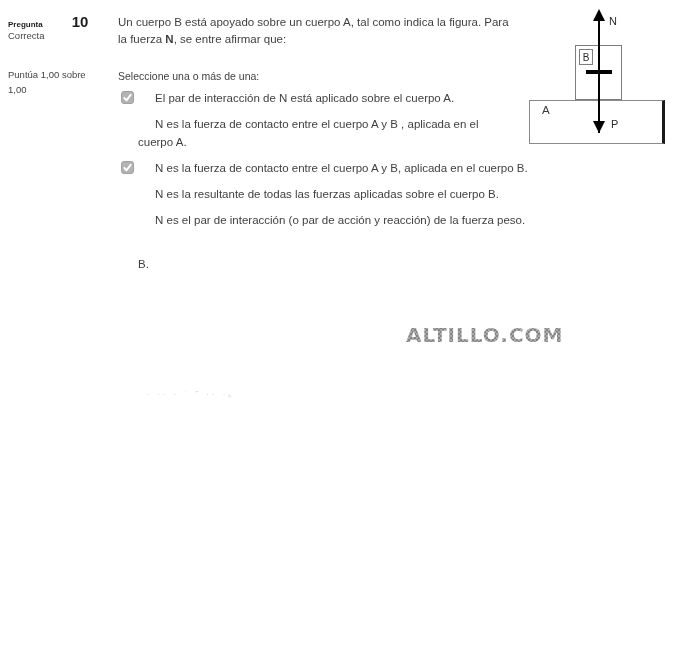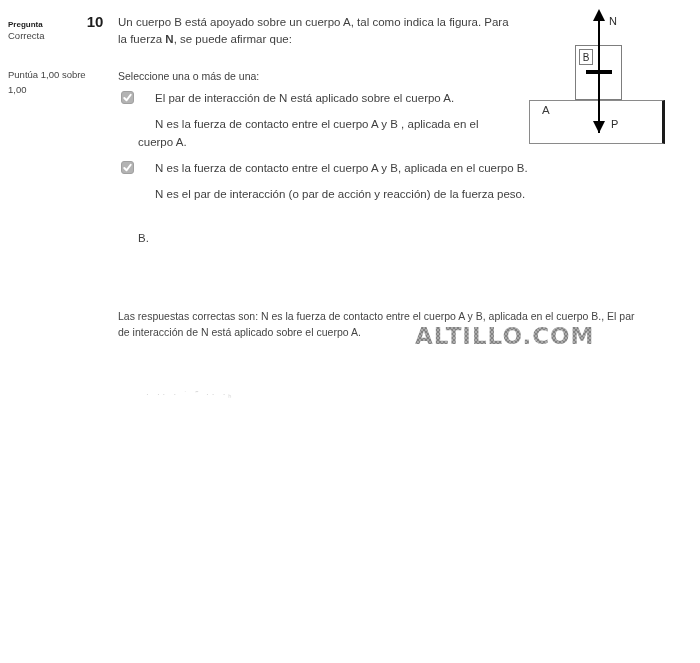--- a/index.html
+++ b/index.html
@@ -1,21 +1,21 @@
 <!DOCTYPE html>
 <html><head>
 <meta charset="utf-8">
 <style>
   * { margin: 0; padding: 0; box-sizing: border-box; }
   html, body { width: 700px; height: 663px; background: #ffffff; overflow: hidden; }
   body { font-family: "Liberation Sans", sans-serif; color: #3f3f3f; position: relative; }
 
   
   .qinfo { position: absolute; left: 8px; top: 13px; width: 100px; color: #454545; }
-  .qinfo .qtitle { display: flex; align-items: baseline; gap: 20px; color: #1d1d1d; }
+  .qinfo .qtitle { display: flex; align-items: baseline; gap: 5px; color: #1d1d1d; }
   .qinfo .qlabel { font-size: 8px; font-weight: 700; }
   .qinfo .qnumber { font-size: 15px; font-weight: 700; margin-left: 24px; }
   .qinfo .qstate { font-size: 9.5px; }
   .qinfo .qgrade { margin-top: 26px; font-size: 9.5px; line-height: 15px; width: 90px; }
 
   
   .content { position: absolute; left: 118px; top: 8px; width: 552px; }
   .qtext { padding-top: 6px; font-size: 11.5px; line-height: 17px; color: #3f3f3f; }
   .qtext b { font-weight: 700; }
   .prompt { margin-top: 20px; font-size: 10.5px; line-height: 16px; color: #3f3f3f; }
@@ -45,21 +45,21 @@
               border-left: 6px solid transparent; border-right: 6px solid transparent;
               border-bottom: 12px solid #000; }
   .arrow-down { position: absolute; left: 73px; top: 113px; width: 0; height: 0;
                 border-left: 6px solid transparent; border-right: 6px solid transparent;
                 border-top: 12px solid #000; }
   .tick { position: absolute; left: 66px; top: 62px; width: 26px; height: 4px; background: #000; }
   .label-n { position: absolute; left: 89px; top: 7px; font-size: 11px; color: #2c2c2c; }
   .label-p { position: absolute; left: 91px; top: 110px; font-size: 11px; color: #2c2c2c; }
 
   
-  .watermark { position: absolute; left: 415px; top: 323px; font-size: 23px; font-weight: 700;
+  .watermark { position: absolute; left: 406px; top: 323px; font-size: 20px; font-weight: 700;
                letter-spacing: 1px; font-family: "DejaVu Sans", sans-serif;
                background: repeating-conic-gradient(#828282 0% 25%, #ababab 0% 50%);
                background-size: 4px 4px;
                -webkit-background-clip: text; background-clip: text; color: transparent; }
   .faint-marks { position: absolute; left: 146px; top: 388px; font-size: 8px; color: #bfbfbf;
                  letter-spacing: 3px; opacity: 0.75; }
 </style>
 </head>
 <body>
 
@@ -68,21 +68,21 @@
     <span class="qlabel">Pregunta</span>
     <span class="qnumber">10</span>
   </div>
   <div class="qstate">Correcta</div>
   <div class="qgrade">Puntúa 1,00 sobre 1,00</div>
 </div>
 
 <div class="content">
   <div class="qtext">
     <span>Un cuerpo B está apoyado sobre un cuerpo A, tal como indica la figura. Para</span><br>
-    <span>la fuerza </span><b>N</b><span>, se puede afirmar que:</span>
+    <span>la fuerza </span><b>N</b><span>, se entre afirmar que:</span>
   </div>
 
   <div class="prompt">Seleccione una o más de una:</div>
 
   <div class="options">
     <div class="option">
       <span class="checkbox">
           <svg viewBox="0 0 12 12">
             <polyline points="2.5,6.5 5,9 9.5,3" fill="none" stroke="#ffffff" stroke-width="2.2" stroke-linecap="round" stroke-linejoin="round"></polyline>
           </svg>
@@ -95,32 +95,31 @@
     </div>
     <div class="option">
       <span class="checkbox">
           <svg viewBox="0 0 12 12">
             <polyline points="2.5,6.5 5,9 9.5,3" fill="none" stroke="#ffffff" stroke-width="2.2" stroke-linecap="round" stroke-linejoin="round"></polyline>
           </svg>
         </span>
       <span>N es la fuerza de contacto entre el cuerpo A y B, aplicada en el cuerpo B.</span>
     </div>
     <div class="option">
+      <span>N es la resultante de  todas las fuerzas aplicadas sobre el cuerpo B.</span>
+    </div>
+    <div class="option">
       <span>N es el par de interacción (o par de acción y reacción) de la fuerza peso.</span>
     </div>
     <div class="option">
       <br>
       <span>B.</span>
     </div>
   </div>
 
-  <div class="feedback">
-    <span>Las respuestas correctas son: N es la fuerza de contacto entre el cuerpo A y B, aplicada en el cuerpo B., El par</span><br>
-    <span>de interacción  de N está aplicado sobre el cuerpo A.</span>
-  </div>
 </div>
 
 <div class="diagram">
   <div class="box-a"></div>
   <span class="label-a">A</span>
   <div class="box-b">
     <span class="b-badge">B</span>
   </div>
   <div class="vline"></div>
   <div class="arrow-up"></div>

